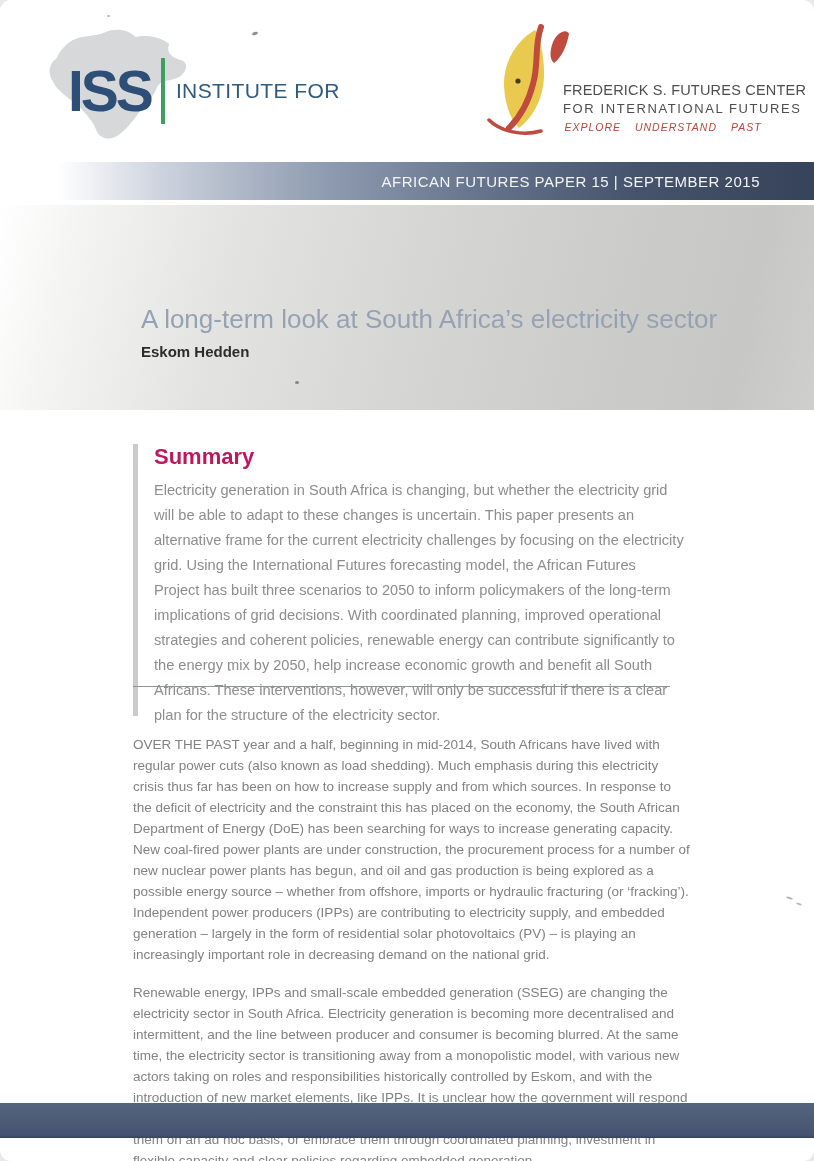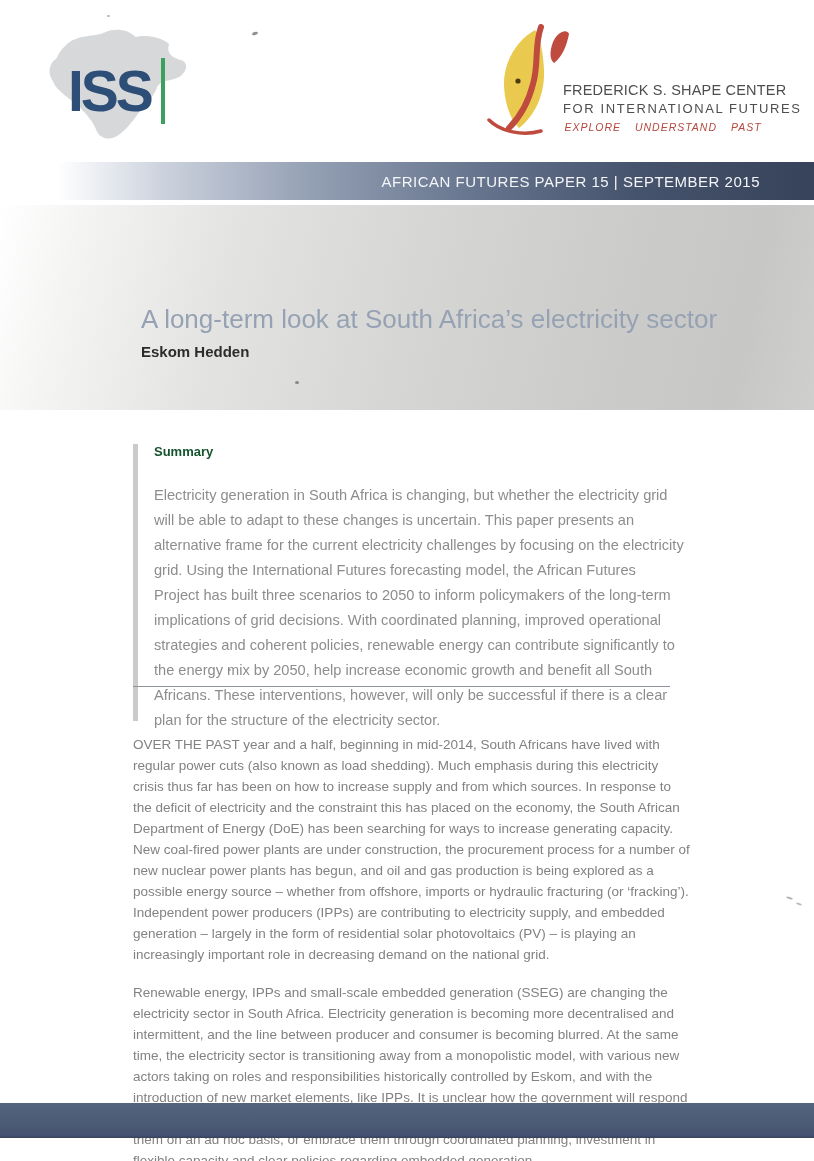--- a/index.html
+++ b/index.html
@@ -1,20 +1,21 @@
 <!DOCTYPE html>
 <html><head>
 <meta charset="utf-8">
 <style>
   * { margin:0; padding:0; box-sizing:border-box; }
   html,body { background:#e9e9e9; }
   .page {
     position:relative; width:814px; height:1161px; margin:0 auto;
     background:#ffffff; overflow:hidden;
     font-family:"Liberation Sans","DejaVu Sans",sans-serif;
+    border-radius:11px;
   }
 
   
   .iss-logo { position:absolute; left:28px; top:22px; width:330px; height:124px; }
   .africa-svg { position:absolute; left:0; top:2px; width:168px; height:118px; }
   .iss-row { position:absolute; left:40px; top:36px; display:flex; align-items:center; }
   .iss-acronym {
     font-size:57px; font-weight:bold; color:#2d4e77; letter-spacing:-3px;
     line-height:1; margin-right:10px;
   }
@@ -61,21 +62,21 @@
   }
   .hero .author {
     position:absolute; left:141px; top:138px;
     font-size:15px; font-weight:bold; color:#2c2c2c;
   }
 
   
   .summary { position:absolute; left:133px; top:444px; width:562px; display:flex; }
   .summary-bar { width:5px; background:#cbcbcb; margin-right:16px; margin-bottom:12px; }
   .summary-content { flex:1; }
-  .summary-content h2 { font-size:13px; color:#14532d; margin-bottom:24px; }
+  .summary-content h2 { font-size:22px; color:#be185d; margin-bottom:8px; }
   .summary-content p { font-size:14.6px; color:#8d8d8d; line-height:25px; width:530px; }
 
   
   .divider { position:absolute; left:133px; top:686px; width:537px; height:1px; background:#8f949b; }
   .article { position:absolute; left:133px; top:734px; width:557px; }
   .article p { font-size:13.5px; color:#828282; line-height:21px; margin-bottom:17px; }
 
   
   .footer-bar {
     position:absolute; left:0; top:1103px; width:814px; height:35px;
@@ -102,36 +103,37 @@
       <svg class="africa-svg" viewBox="0 0 100 100" preserveAspectRatio="none">
         <path fill="#d6d8da" d="M24,16 C30,9 40,11 46,7 C52,3 60,5 64,11 C70,9 79,11 84,17
           C82,25 86,29 92,31 C96,35 94,41 90,45 C84,49 80,47 77,53 C75,61 71,67 67,73
           C63,81 59,89 53,95 C49,99 43,97 41,91 C39,83 35,77 31,71 C25,63 17,57 15,49
           C11,41 13,33 17,29 C19,23 20,21 24,16 Z"></path>
       </svg>
       <div class="iss-row">
         <span class="iss-acronym">ISS</span>
         <span class="iss-divider"></span>
         <span class="iss-wordmark">
+          <span>INSTITUTE FOR</span>
         </span>
       </div>
     </div>
 
     <div class="pardee-logo">
       <svg class="pardee-svg" viewBox="0 0 86 112">
         <path fill="#e9c94e" d="M52,6 C34,16 20,38 21,62 C22,82 28,96 36,104
           C52,92 62,70 61,46 C60,27 57,13 52,6 Z"></path>
         <circle cx="35" cy="57" r="2.6" fill="#4a3c0e"></circle>
         <path fill="none" stroke="#bf4a3e" stroke-width="6" stroke-linecap="round" d="M58,3 C51,22 56,40 50,60 C46,76 38,92 26,104"></path>
         <path fill="#bf4a3e" d="M70,18 C74,8 84,4 86,10 C84,20 80,32 71,39
           C66,35 67,26 70,18 Z"></path>
         <path fill="none" stroke="#bf4a3e" stroke-width="3.5" stroke-linecap="round" d="M6,96 C18,108 40,112 58,107"></path>
       </svg>
       <div class="pardee-text">
-        <div class="pardee-line1">FREDERICK S. SHAPE CENTER</div>
+        <div class="pardee-line1">FREDERICK S. FUTURES CENTER</div>
         <div class="pardee-line2">FOR INTERNATIONAL FUTURES</div>
         <div class="pardee-tagline">EXPLORE UNDERSTAND PAST</div>
       </div>
     </div>
 
   </header>
 
   <div class="banner">
     <span class="banner-text">AFRICAN FUTURES PAPER 15 | SEPTEMBER 2015</span>
   </div>

